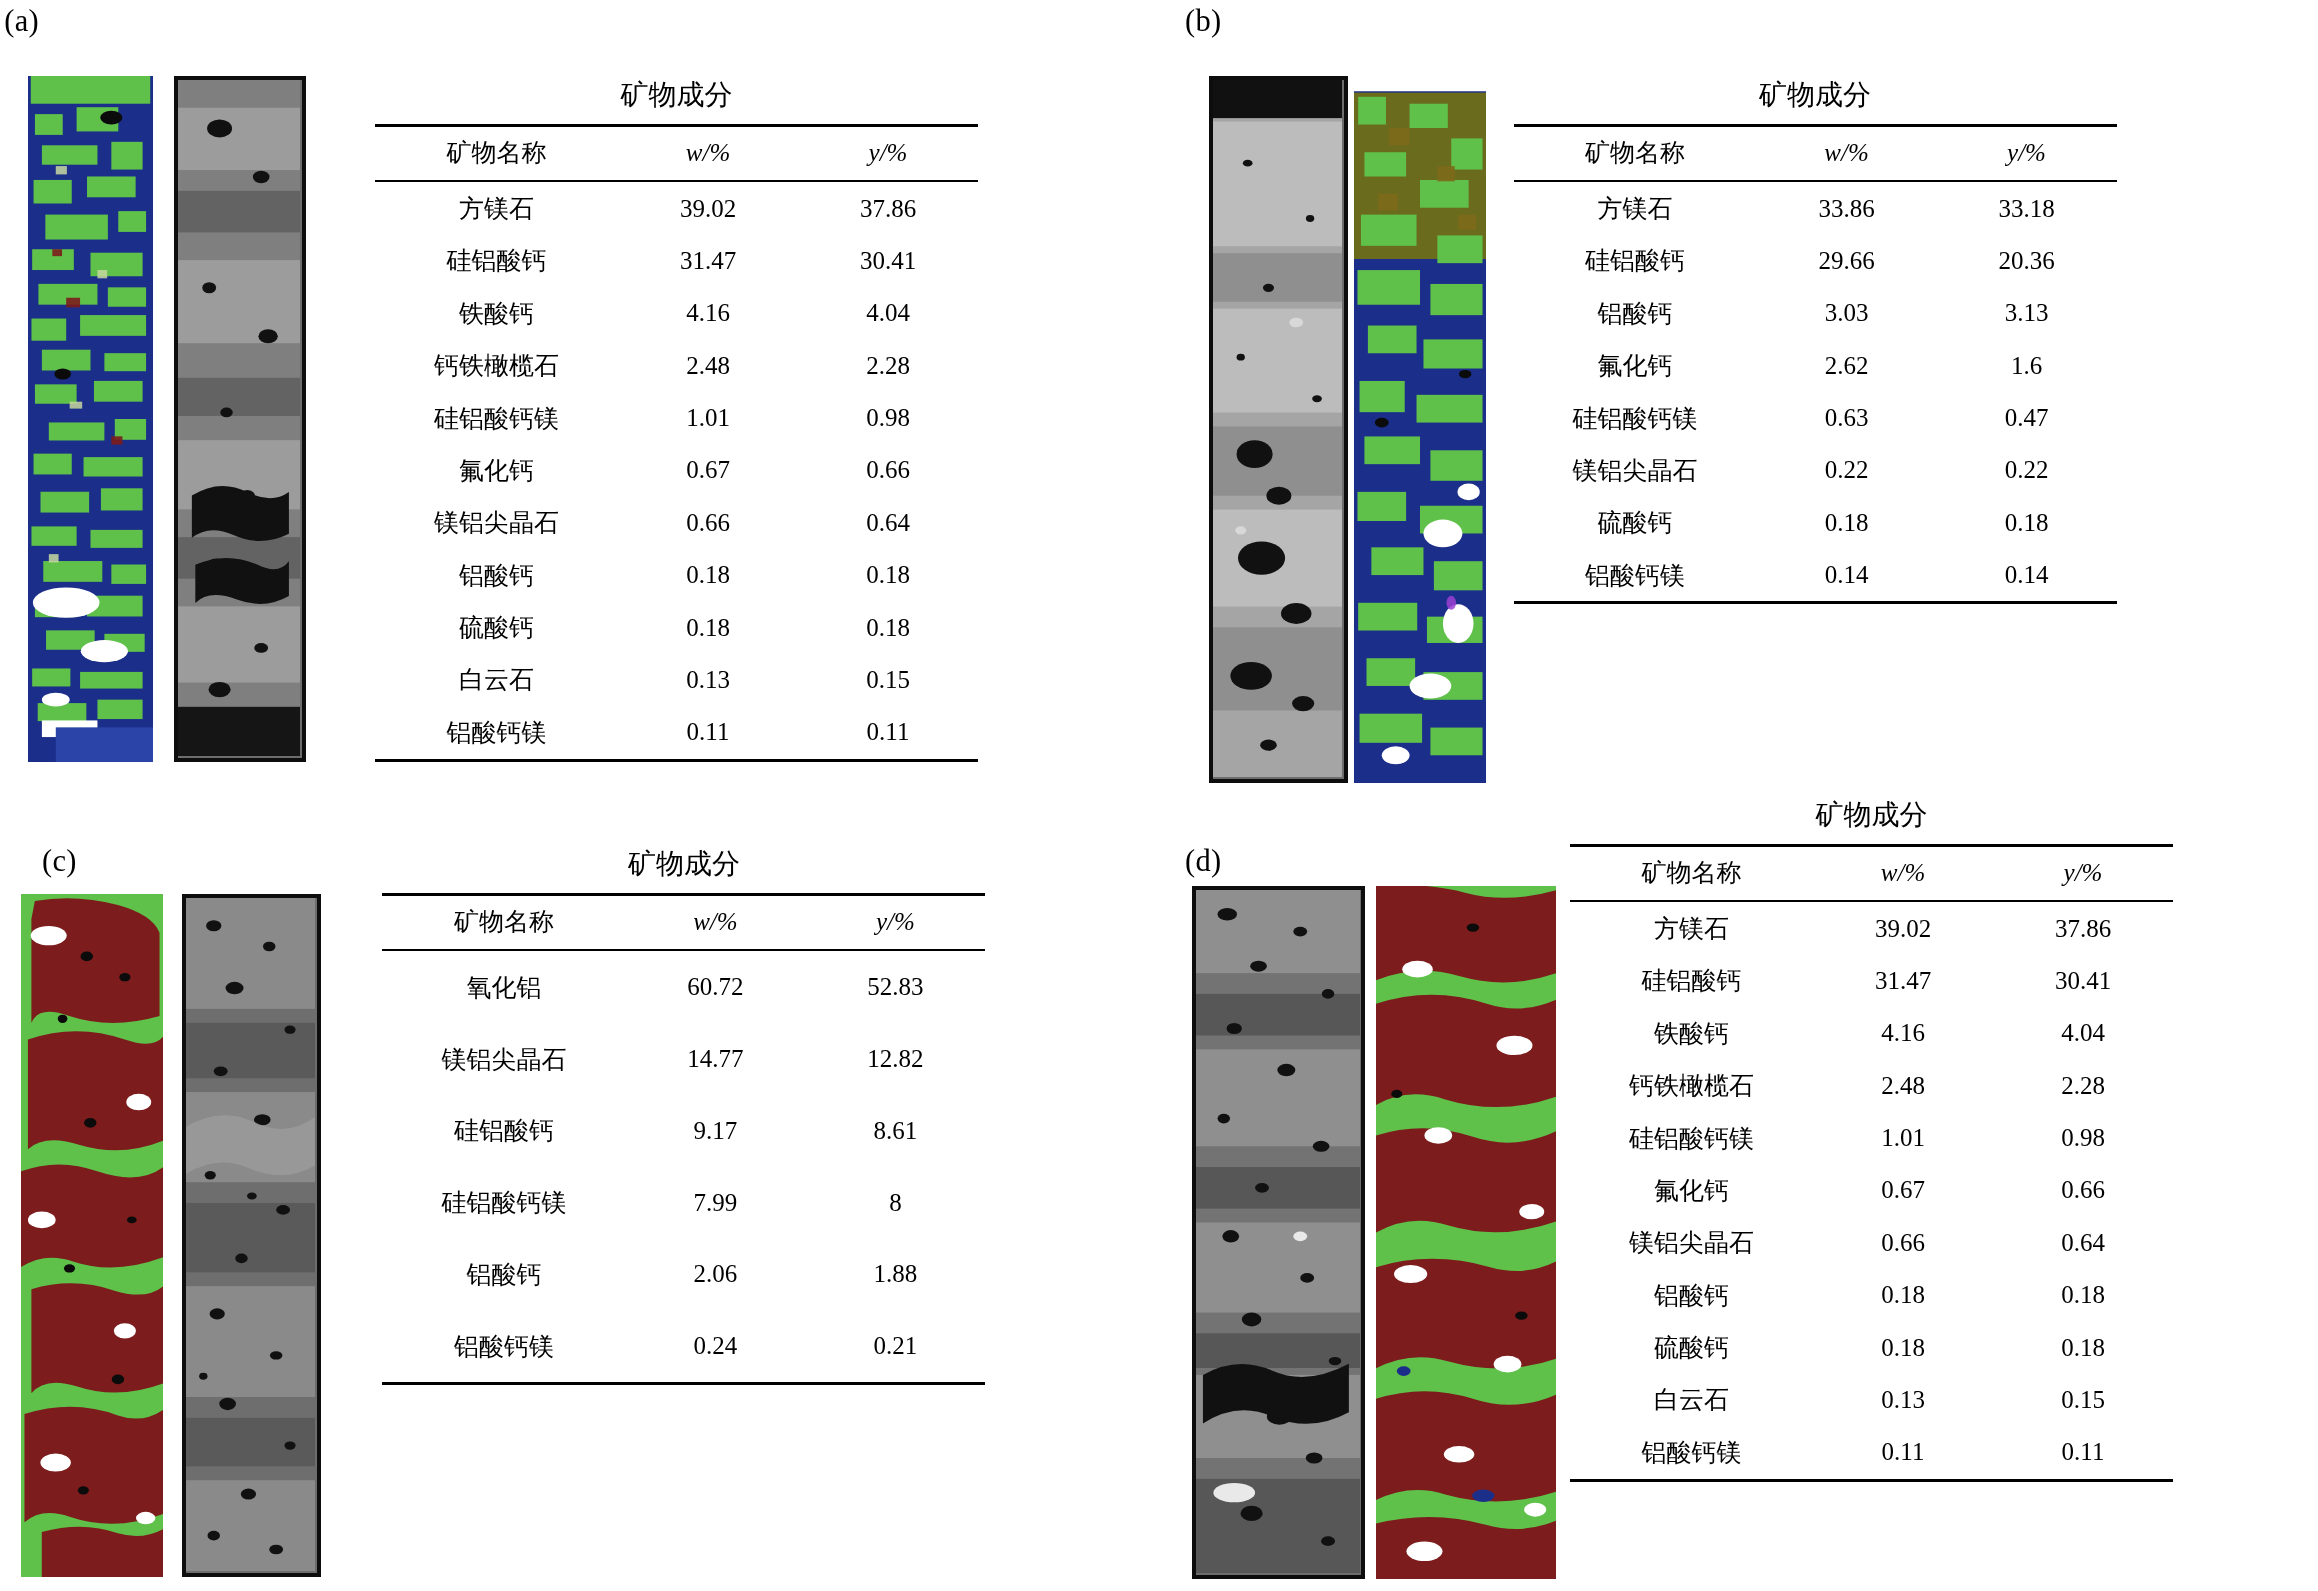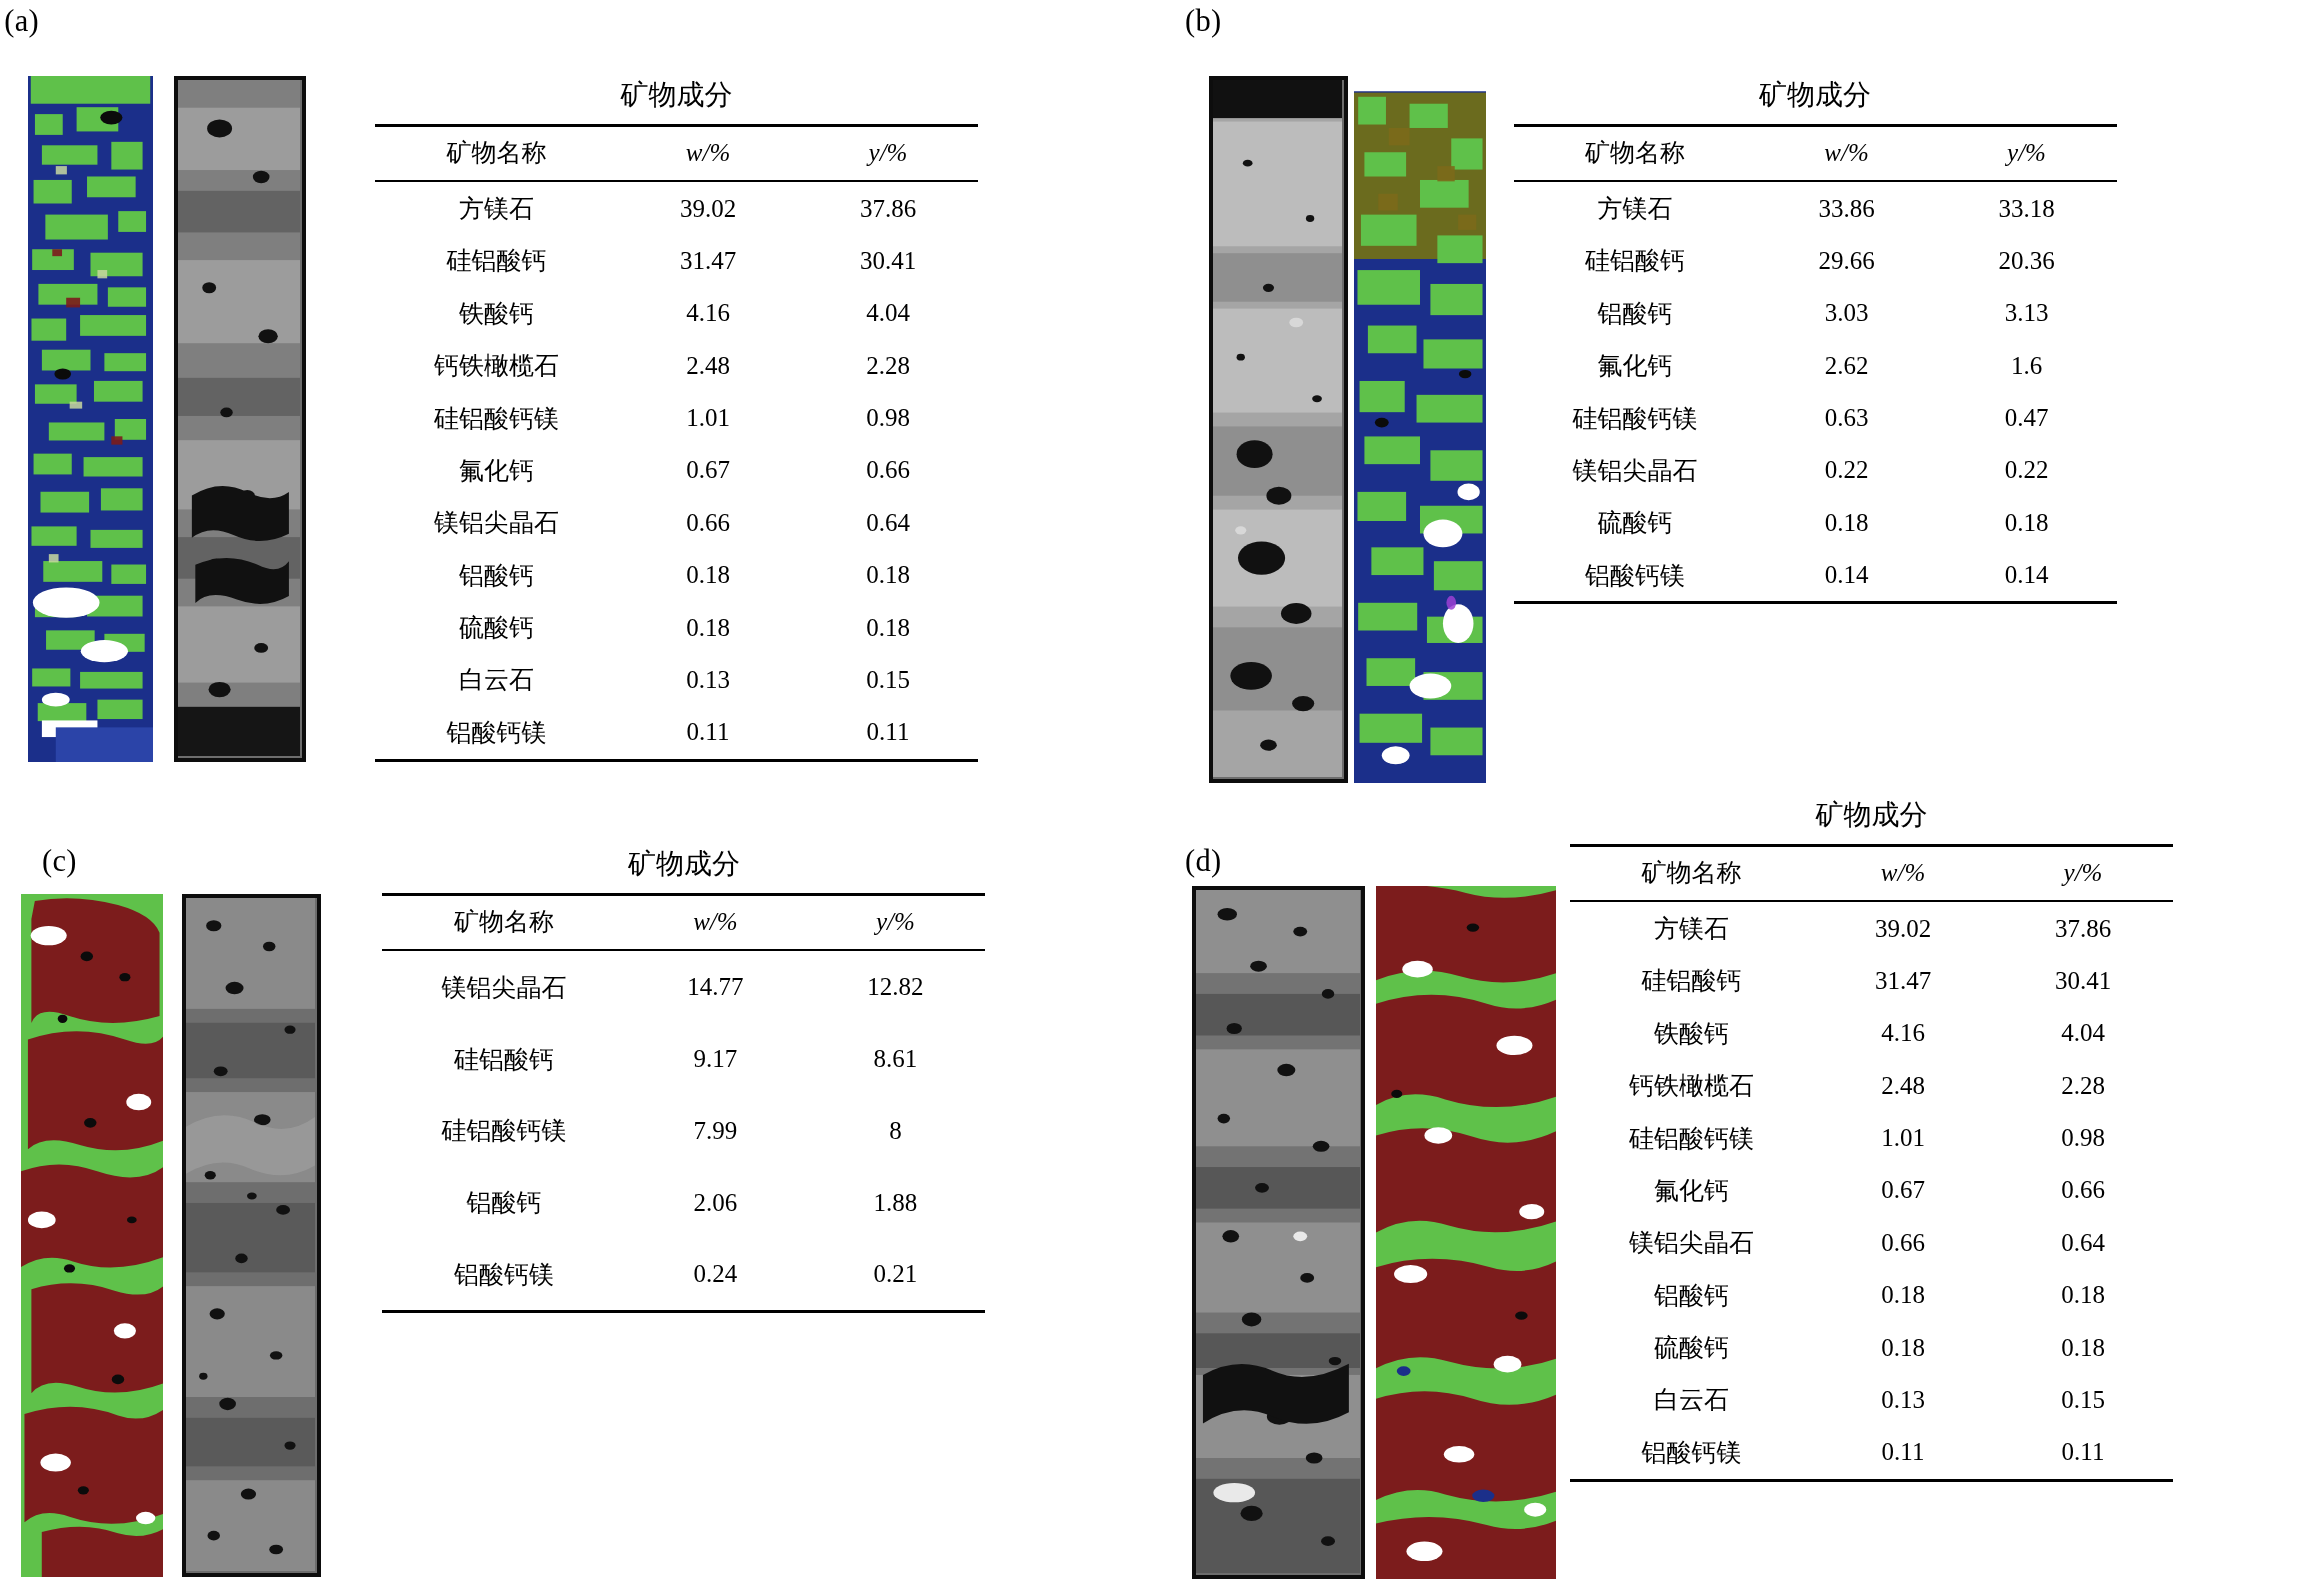--- a/index.html
+++ b/index.html
@@ -493,20 +493,25 @@
       <table class="mineral">
         <thead>
           <tr>
             <th class="col-name">矿物名称</th>
             <th class="col-w ital">w/%</th>
             <th class="col-y ital">y/%</th>
           </tr>
         </thead>
         <tbody>
           <tr>
+              <td style="padding:19.4px 7px">氧化铝</td>
+              <td>60.72</td>
+              <td>52.83</td>
+            </tr>
+          <tr>
               <td style="padding:19.4px 7px">镁铝尖晶石</td>
               <td>14.77</td>
               <td>12.82</td>
             </tr>
           <tr>
               <td style="padding:19.4px 7px">硅铝酸钙</td>
               <td>9.17</td>
               <td>8.61</td>
             </tr>
           <tr>

